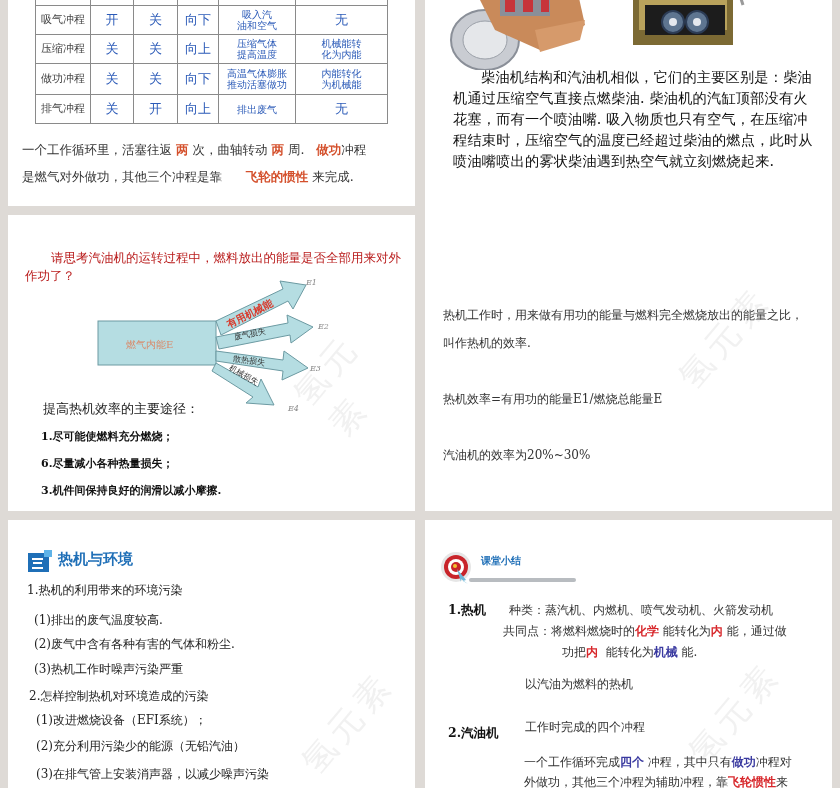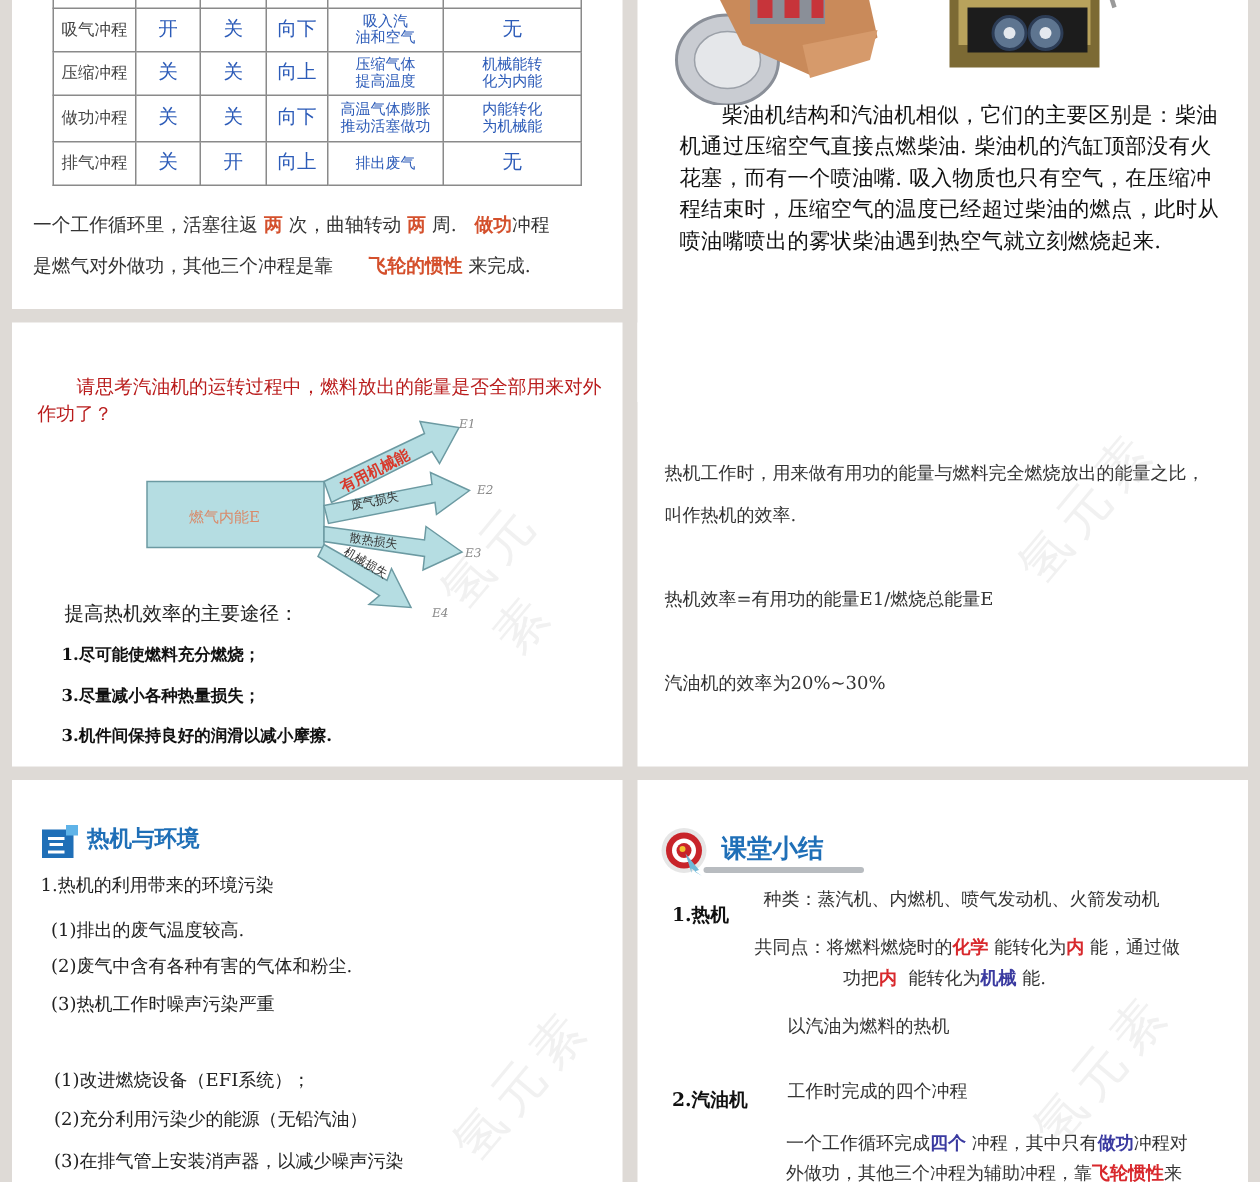--- a/index.html
+++ b/index.html
@@ -90,21 +90,21 @@
   .s5-title {
     margin-left: 6px; font-size: 15px; font-weight: bold; color: #1f6fb7;
     font-family: "DejaVu Sans", sans-serif;
   }
   .s5-line { position: absolute; font-size: 12px; color: #222; }
 
   
   .s6-head { position: absolute; left: 14px; top: 30px; width: 150px; height: 36px; }
   .s6-title {
     position: absolute; left: 42px; top: 4px;
-    font-size: 17px; font-weight: bold; color: #1f6fb7;
+    font-size: 10px; font-weight: bold; color: #1f6fb7;
     font-family: "DejaVu Sans", sans-serif;
   }
   .s6-underline {
     position: absolute; left: 30px; top: 28px; width: 107px; height: 4px;
     background: #b8bcc0; border-radius: 2px;
   }
   .s6-line { position: absolute; font-size: 12px; color: #333; }
   .s6-label { position: absolute; font-size: 12.5px; font-weight: bold; color: #111; }
   .kw-red { color: #d8282c; font-weight: bold; }
   .kw-blue { color: #3a3aa0; font-weight: bold; }
@@ -240,21 +240,21 @@
     <text x="146" y="62" font-size="8" fill="#333" transform="rotate(-12 160 60)" font-family="DejaVu Serif, serif">废气损失</text>
     <text x="145" y="88" font-size="8" fill="#333" transform="rotate(8 160 86)" font-family="DejaVu Serif, serif">散热损失</text>
     <text x="138" y="100" font-size="8" fill="#333" transform="rotate(30 150 102)" font-family="DejaVu Serif, serif">机械损失</text>
     <text x="218" y="10" font-size="8" fill="#888" font-style="italic">E1</text>
     <text x="230" y="54" font-size="8" fill="#888" font-style="italic">E2</text>
     <text x="222" y="96" font-size="8" fill="#888" font-style="italic">E3</text>
     <text x="200" y="136" font-size="8" fill="#888" font-style="italic">E4</text>
   </svg>
   <div class="s3-title">提高热机效率的主要途径：</div>
   <div class="s3-item" style="top:214px">1.尽可能使燃料充分燃烧；</div>
-  <div class="s3-item" style="top:241px">3.尽量减小各种热量损失；</div>
+  <div class="s3-item" style="top:241px">6.尽量减小各种热量损失；</div>
   <div class="s3-item" style="top:268px">3.机件间保持良好的润滑以减小摩擦.</div>
   <div class="watermark" style="left:290px;top:110px">氢元素</div>
 </div>
 
 <div class="slide" id="s4">
   <div class="s4-p" style="top:86px">热机工作时，用来做有用功的能量与燃料完全燃烧放出的能量之比，叫作热机的效率.</div>
   <div class="s4-p" style="top:170px">热机效率=有用功的能量E1/燃烧总能量E</div>
   <div class="s4-p" style="top:226px">汽油机的效率为20%~30%</div>
   <div class="watermark" style="left:240px;top:100px">氢元素</div>
 </div>
@@ -267,20 +267,21 @@
       <div style="position:absolute;left:4px;top:8px;width:11px;height:1.5px;background:#fff;"></div>
       <div style="position:absolute;left:5px;top:12px;width:9px;height:1.5px;background:#fff;"></div>
       <div style="position:absolute;left:4px;top:17px;width:11px;height:1.5px;background:#fff;"></div>
     </div>
     <div class="s5-title">热机与环境</div>
   </div>
   <div class="s5-line" style="left:19px;top:62px">1.热机的利用带来的环境污染</div>
   <div class="s5-line" style="left:26px;top:92px">(1)排出的废气温度较高.</div>
   <div class="s5-line" style="left:26px;top:116px">(2)废气中含有各种有害的气体和粉尘.</div>
   <div class="s5-line" style="left:26px;top:141px">(3)热机工作时噪声污染严重</div>
+  <div class="s5-line" style="left:21px;top:168px">2.怎样控制热机对环境造成的污染</div>
   <div class="s5-line" style="left:28px;top:192px">(1)改进燃烧设备（EFI系统）；</div>
   <div class="s5-line" style="left:28px;top:218px">(2)充分利用污染少的能源（无铅汽油）</div>
   <div class="s5-line" style="left:28px;top:246px">(3)在排气管上安装消声器，以减少噪声污染</div>
   <div class="watermark" style="left:280px;top:180px">氢元素</div>
 </div>
 
 <div class="slide" id="s6">
   <div class="s6-head">
     <svg style="position:absolute;left:0;top:0" width="36" height="36" viewBox="0 0 36 36">
       <circle cx="17" cy="17" r="15" fill="#e6e6e6"></circle>
@@ -288,21 +289,21 @@
       <circle cx="17" cy="17" r="8" fill="#ffffff"></circle>
       <circle cx="17" cy="17" r="5" fill="#c8242a"></circle>
       <circle cx="16" cy="16" r="2" fill="#f2c230"></circle>
       <polygon points="18,19 27,30 24,31 29,34 22,29 22,32" fill="#6fb8d8"></polygon>
     </svg>
     <div class="s6-title">课堂小结</div>
     <div class="s6-underline"></div>
   </div>
 
   <div class="s6-label" style="left:23px;top:82px">1.热机</div>
-  <div class="s6-line" style="left:84px;top:71px">种类：蒸汽机、内燃机、喷气发动机、火箭发动机</div>
+  <div class="s6-line" style="left:84px;top:82px">种类：蒸汽机、内燃机、喷气发动机、火箭发动机</div>
   <div class="s6-line" style="left:78px;top:103px">
     <span>共同点：将燃料燃烧时的</span><span class="kw-red">化学</span>
     <span>能转化为</span><span class="kw-red">内</span>
     <span>能，通过做</span>
   </div>
   <div class="s6-line" style="left:137px;top:124px">
     <span>功把</span><span class="kw-red">内</span>&nbsp;
     <span>能转化为</span><span class="kw-blue">机械</span>
     <span>能.</span>
   </div>

